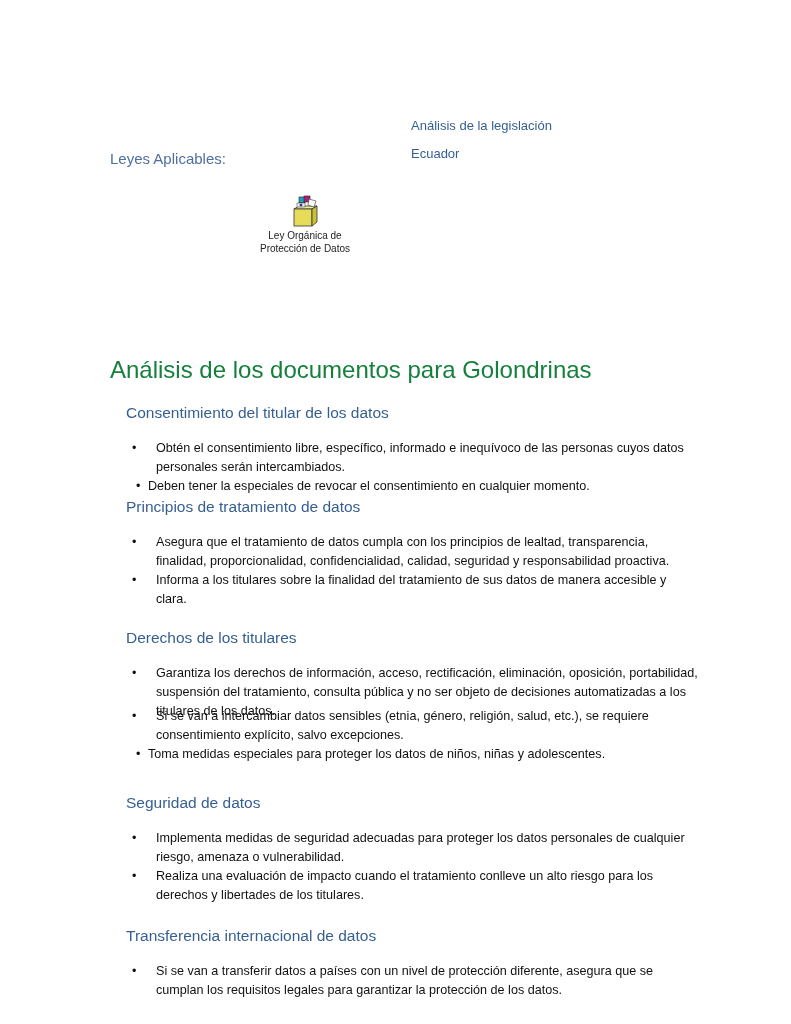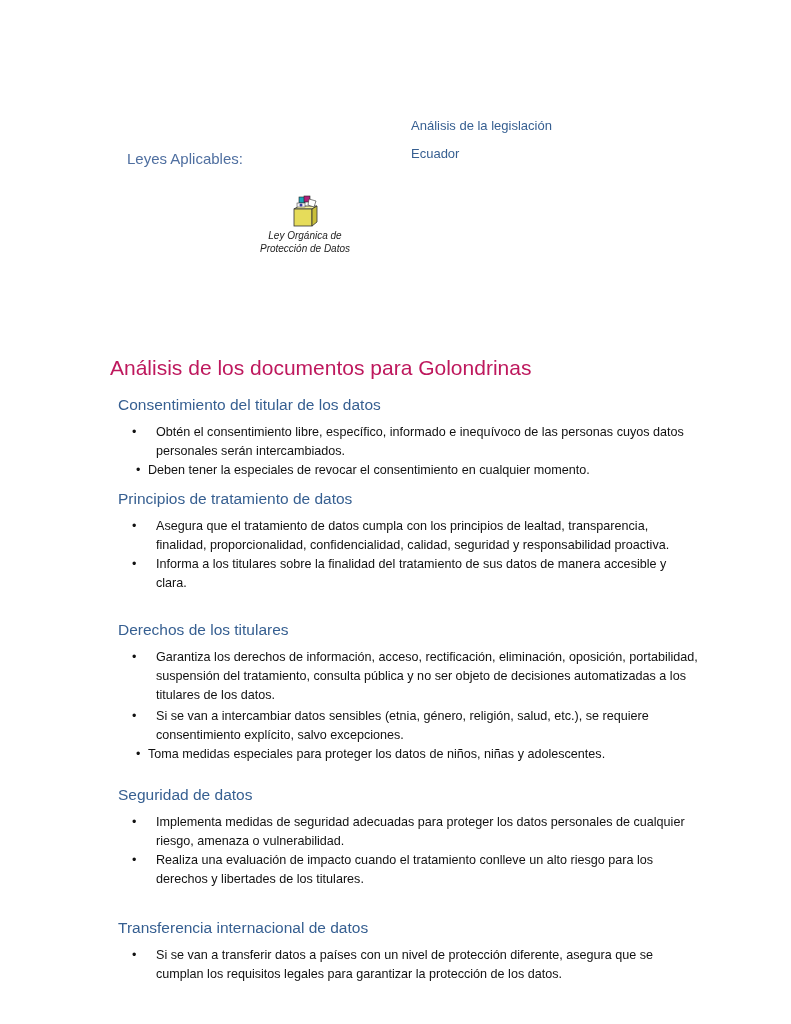--- a/index.html
+++ b/index.html
@@ -1,25 +1,25 @@
 <!DOCTYPE html>
 <html><head>
 <meta charset="utf-8">
 <style>
   html, body { margin:0; padding:0; background:#ffffff; }
   body { width:791px; height:1024px; position:relative; overflow:hidden; font-family:"Liberation Sans", sans-serif; }
   .page { position:absolute; left:0; top:0; width:791px; height:1024px; background:#fff; }
   .doc-title { position:absolute; left:411px; top:112px; font-size:13px; line-height:28px; color:#365f91; }
-  .leyes-label { position:absolute; left:110px; top:150px; font-size:15px; color:#4f6fa0;margin-left:17px; }
+  .leyes-label { position:absolute; left:110px; top:150px; font-size:15px; color:#4f6fa0; }
   .obj { position:absolute; width:110px; text-align:center; font-size:10px; line-height:13px; color:#222; }
   .obj .box-icon { display:block; margin:0 auto 2px auto; width:30px; height:32px; }
-  .obj .lbl { white-space:nowrap; overflow:hidden; width:100px; margin:0 auto;font-style:italic; }
-  .h1 { position:absolute; left:110px; top:356px; font-size:21px; color:#be185d; }
+  .obj .lbl { white-space:nowrap; overflow:hidden; width:100px; margin:0 auto; }
+  .h1 { position:absolute; left:110px; top:356px; font-size:24px; color:#15803d; }
   .section { position:absolute; left:110px; width:590px; }
-  .section h2 { margin:8px; font-weight:normal; font-size:15.5px; color:#365f91; line-height:20px; }
+  .section h2 { margin:16px; font-weight:normal; font-size:15.5px; color:#365f91; line-height:20px; }
   .section ul { list-style:none; margin:2px 0 0 0; padding:0; }
   .section li { position:relative; font-size:12.6px; line-height:19px; color:#111; }
   .section li.indent { padding-left:46px; }
   .section li.indent .bullet { position:absolute; left:22px; top:0; }
   .section li.tight { padding-left:38px; }
   .section li.tight .bullet { position:absolute; left:26px; top:0; }
 </style>
 </head>
 <body>
 

